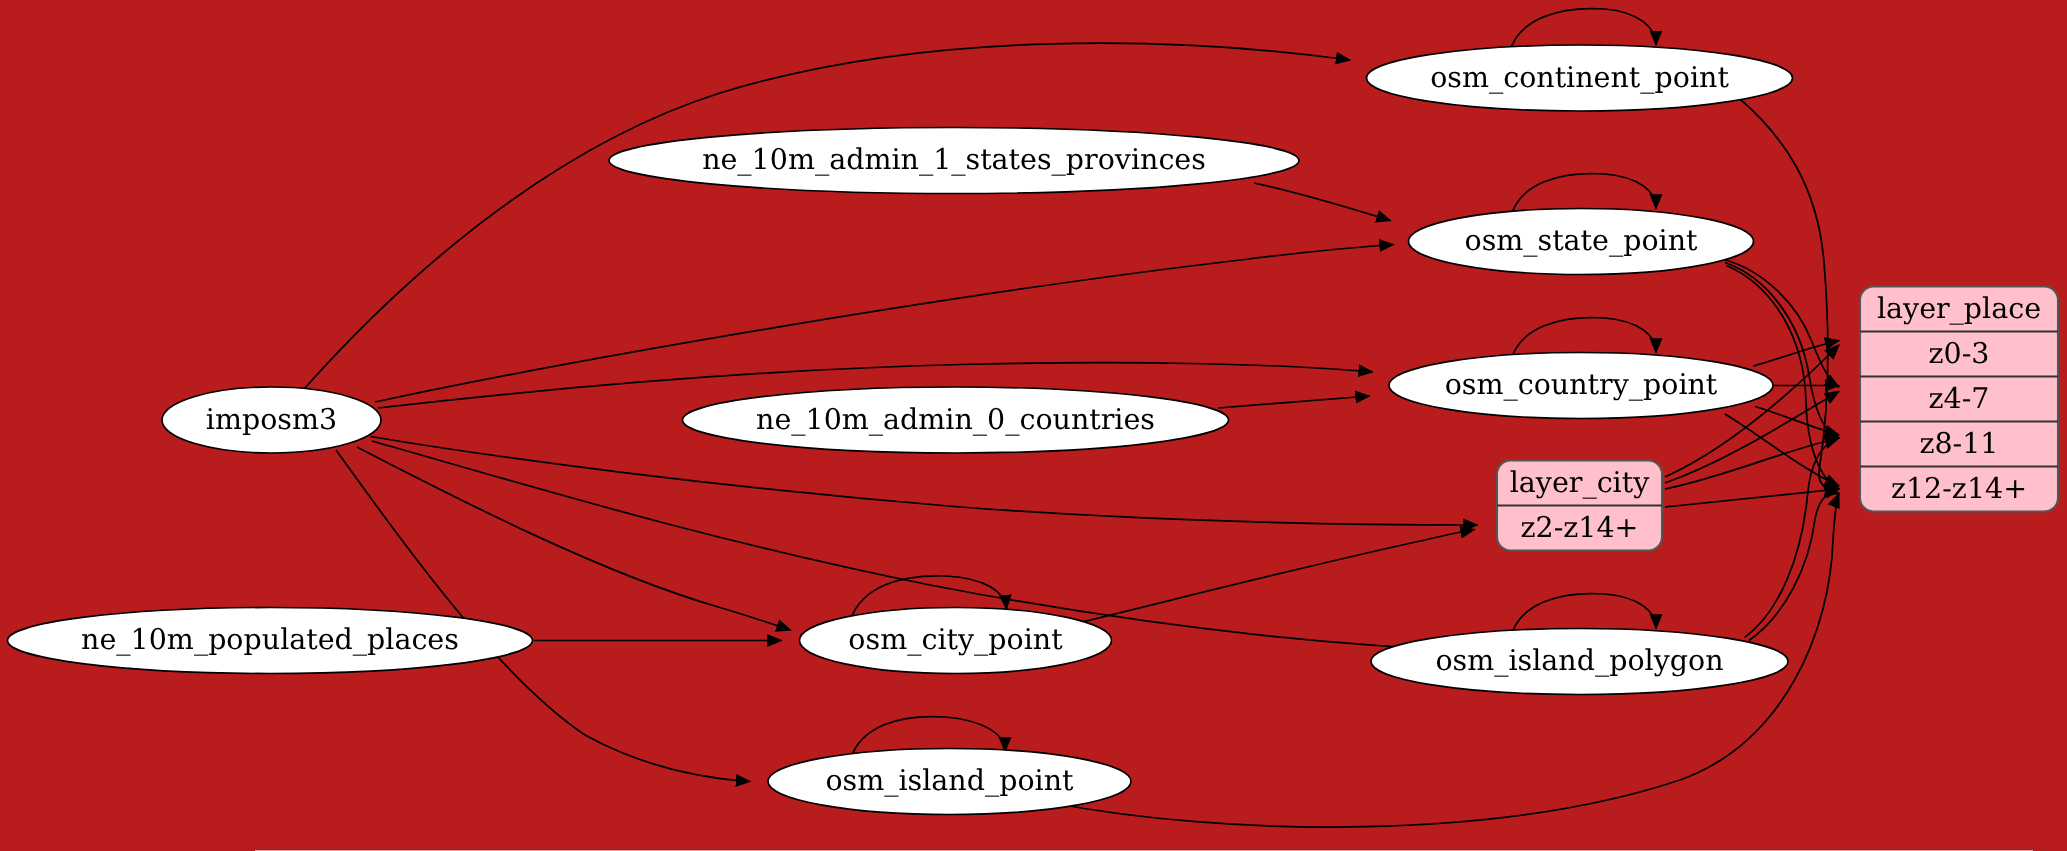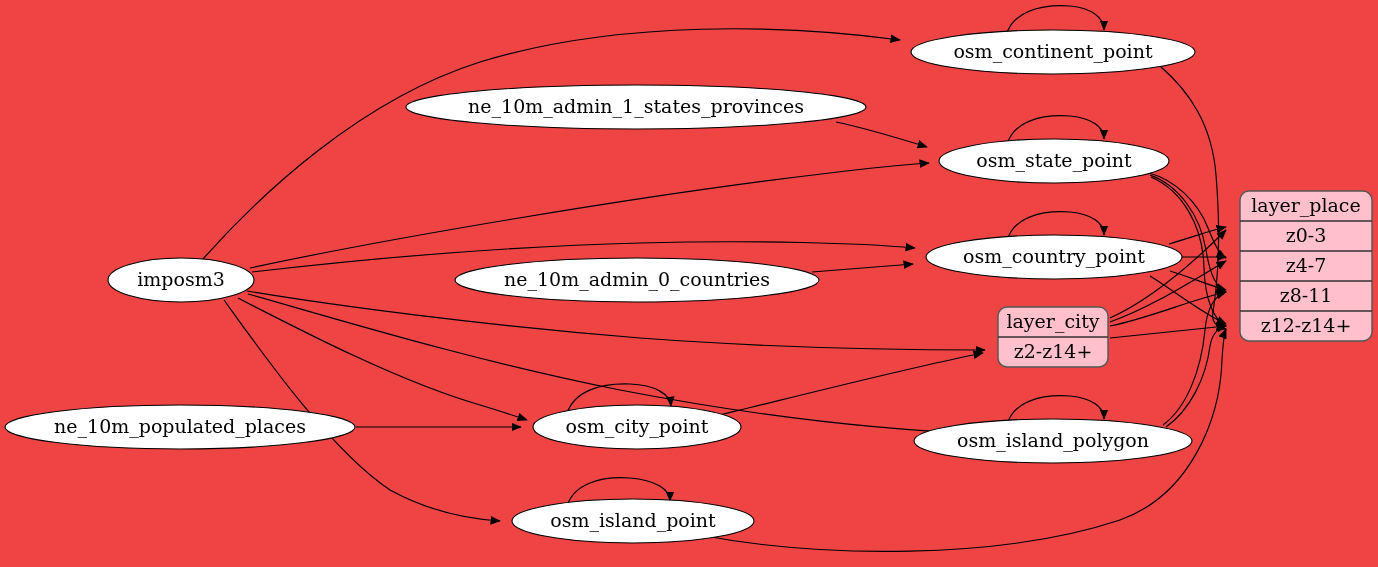--- a/index.html
+++ b/index.html
@@ -4,21 +4,21 @@
 <style>
   html, body {
     margin: 0;
     padding: 0;
     background: #ffffff;
   }
   #canvas-wrap {
     position: relative;
     width: 1378px;
     height: 567px;
-    background: #ef4444;
+    background: #b91c1c;
     overflow: hidden;
     font-family: "DejaVu Serif", "Liberation Serif", serif;
   }
   svg#graph {
     position: absolute;
     top: 0; left: 0;
     width: 1378px;
     height: 567px;
   }
   .node-ellipse {

